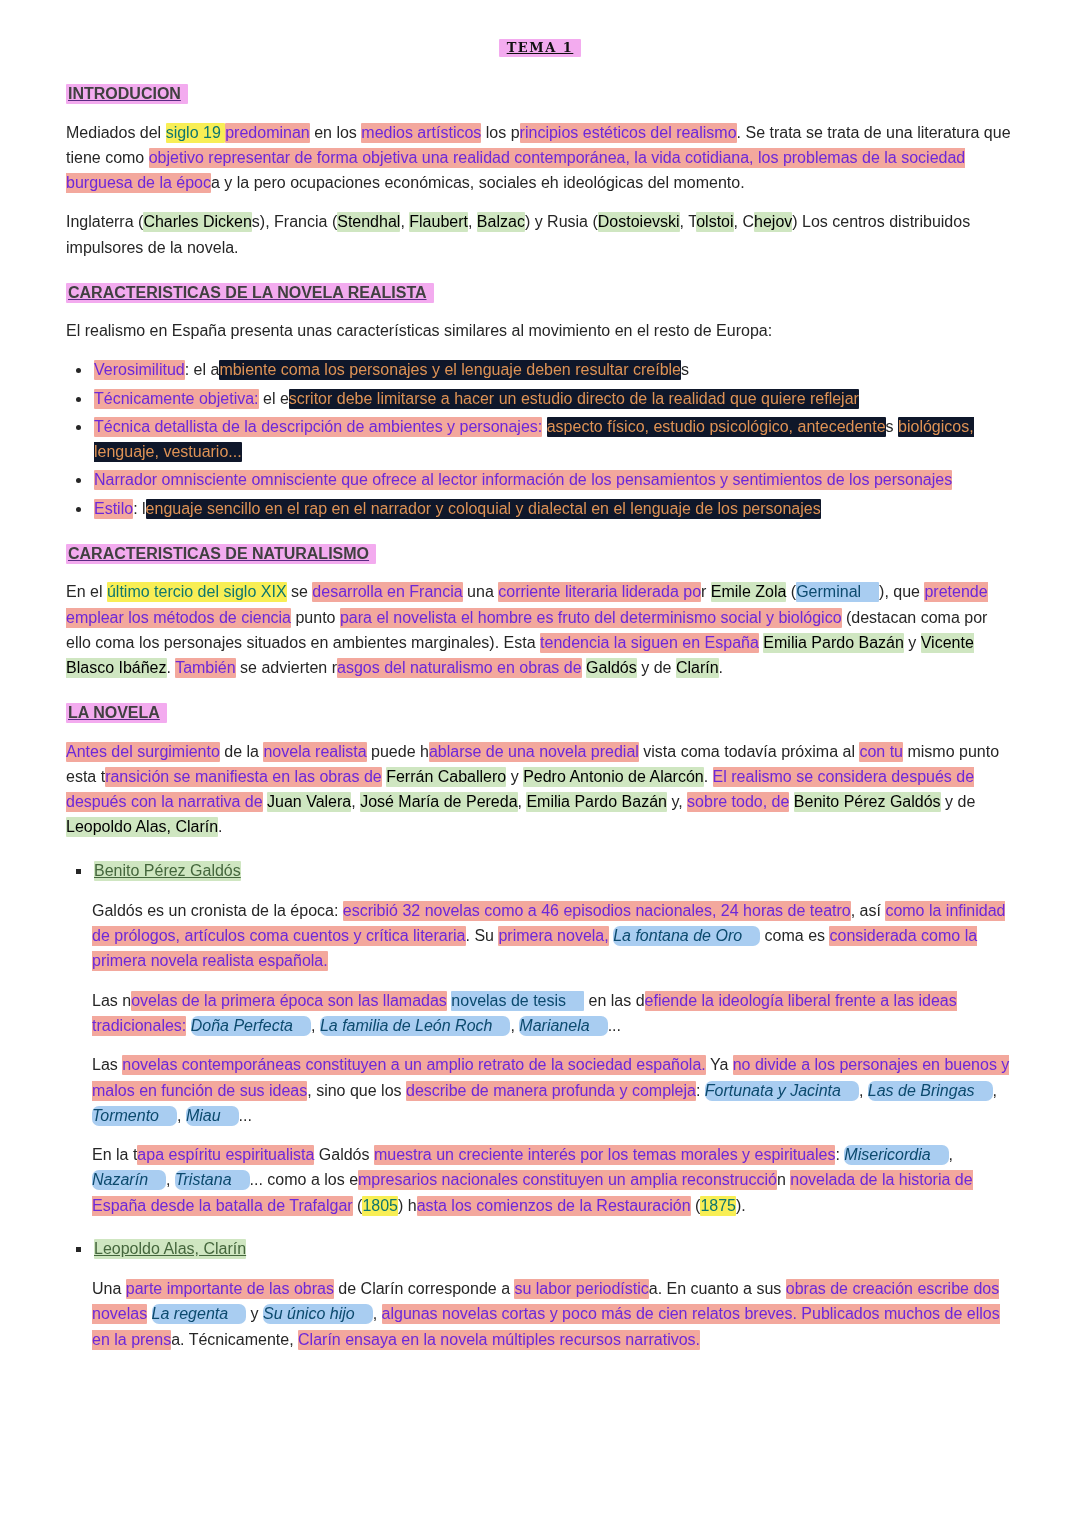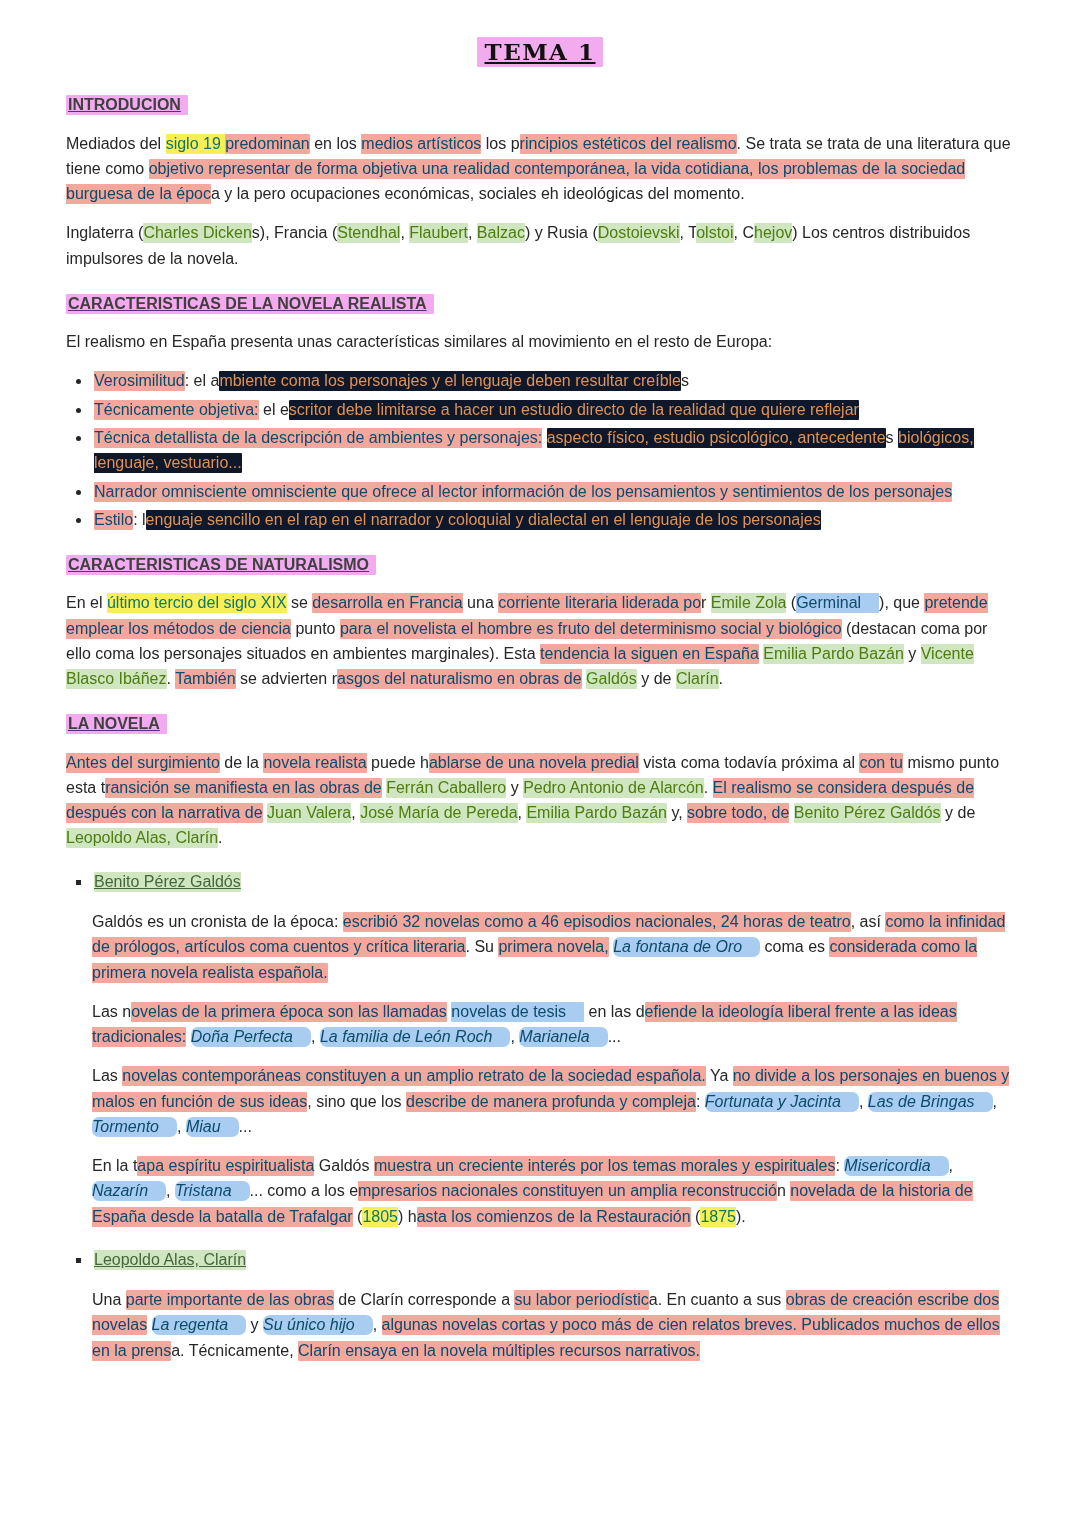--- a/index.html
+++ b/index.html
@@ -7,37 +7,37 @@
     width:1080px;min-height:1527px;
     font-family:"Liberation Sans","DejaVu Sans",sans-serif;
     font-size:16px;line-height:1.58;color:#262626;
     -webkit-font-smoothing:antialiased;
   }
   .doc{padding:34px 66px 40px 66px;box-sizing:border-box;}
   .block{margin:0 0 13px 0;}
   .title{text-align:center;margin-bottom:22px;}
   .title .run{
     font-family:"DejaVu Serif","Liberation Serif",serif;
-    font-weight:bold;font-size:23px;letter-spacing:1.5px;
+    font-weight:bold;font-size:13px;letter-spacing:1.5px;
     color:#111;text-decoration:underline;padding:1px 8px 2px 8px;
   }
   .heading{margin:20px 0 13px 0;}
   .heading .run{
     color:#404040;font-weight:bold;text-decoration:underline;
     text-decoration-color:#5b2a82;padding:1px 7px 2px 2px;
   }
   .paragraph{margin-bottom:14px;}
   .bullet{display:list-item;list-style-type:disc;margin:0 0 3px 26px;padding-left:2px;}
   .author{display:list-item;list-style-type:square;margin:18px 0 15px 26px;padding-left:2px;}
   .indent{margin:0 0 14px 26px;}
   .run{border-radius:1px;}
   .hl-none{color:#262626;background:transparent;}
-  .hl-red{background:#f3a89d;color:#0c4a6e;padding:1px 0 2px 0;}
+  .hl-red{background:#f3a89d;color:#6d28d9;padding:1px 0 2px 0;}
   .hl-orange{background:#0f172a;color:#df9355;padding:1px 0 2px 0;}
-  .hl-green{background:#cfe6c1;color:#4d7c0f;padding:1px 0 2px 0;}
+  .hl-green{background:#cfe6c1;color:#000000;padding:1px 0 2px 0;}
   .hl-yellow{background:#f8ee55;color:#0f766e;padding:1px 0 2px 0;}
   .hl-blue{background:#a9cdf1;color:#0c4a6e;padding:1px 18px 2px 0;}
   .hl-pink{background:#f3abef;}
   .author .hl-green{color:#44663c;text-decoration:underline;text-decoration-color:#44663c;}
   .s-italic{font-style:italic;border-radius:7px;}
   .s-underline{}
 </style>
 </head>
 <body>
 

